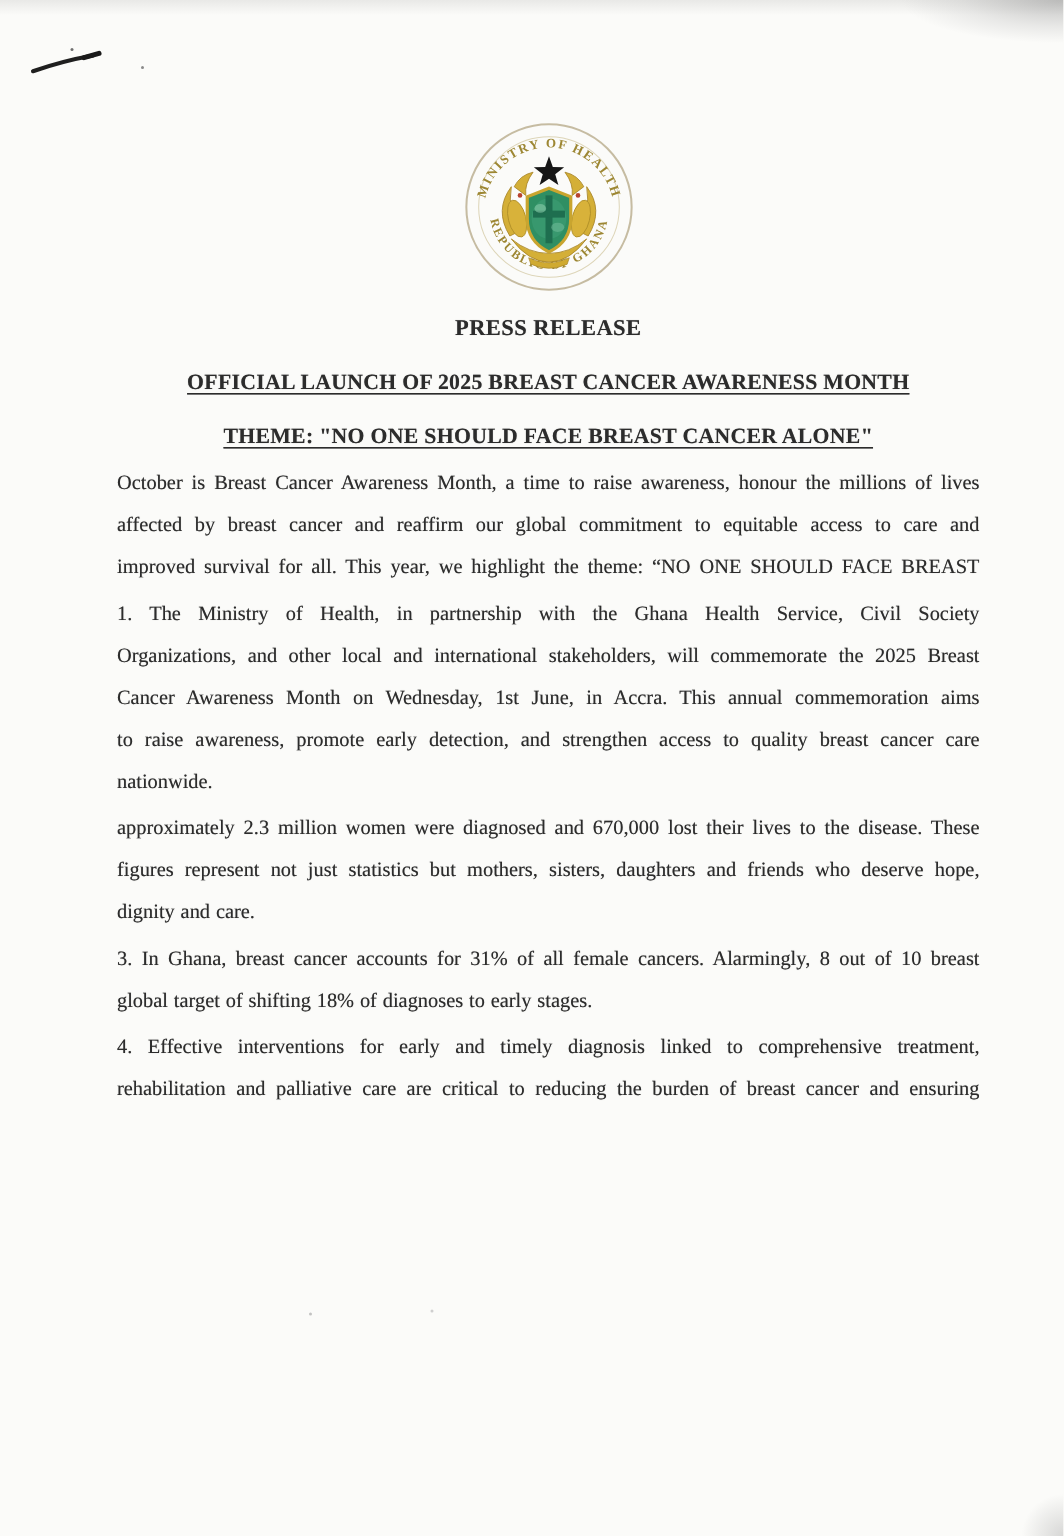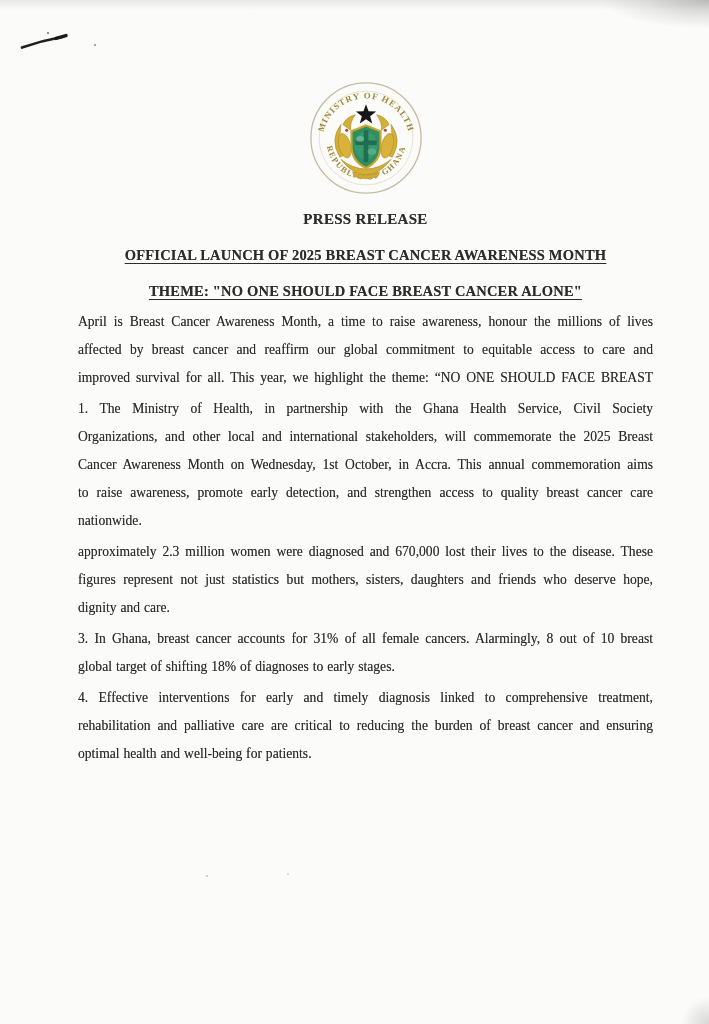--- a/index.html
+++ b/index.html
@@ -146,44 +146,43 @@
 
   <div class="headings">
     <div class="h-press">PRESS RELEASE</div>
     <div class="h-title">OFFICIAL LAUNCH OF 2025 BREAST CANCER AWARENESS MONTH</div>
     <div class="h-theme">THEME: "NO ONE SHOULD FACE BREAST CANCER ALONE"</div>
   </div>
 
   <div class="doc-body">
 
     <div class="para">
-      <div class="pline">April is Breast Cancer Awareness Month, a time to raise awareness, honour the millions of lives</div>
+      <div class="pline">October is Breast Cancer Awareness Month, a time to raise awareness, honour the millions of lives</div>
       <div class="pline">affected by breast cancer and reaffirm our global commitment to equitable access to care and</div>
       <div class="pline">improved survival for all. This year, we highlight the theme: “NO ONE SHOULD FACE BREAST</div>
     </div>
 
     <div class="para">
       <div class="pline">1. The Ministry of Health, in partnership with the Ghana Health Service, Civil Society</div>
       <div class="pline">Organizations, and other local and international stakeholders, will commemorate the 2025 Breast</div>
-      <div class="pline">Cancer Awareness Month on Wednesday, 1st October, in Accra. This annual commemoration aims</div>
+      <div class="pline">Cancer Awareness Month on Wednesday, 1st June, in Accra. This annual commemoration aims</div>
       <div class="pline">to raise awareness, promote early detection, and strengthen access to quality breast cancer care</div>
       <div class="pline last">nationwide.</div>
     </div>
 
     <div class="para">
       <div class="pline">approximately 2.3 million women were diagnosed and 670,000 lost their lives to the disease. These</div>
       <div class="pline">figures represent not just statistics but mothers, sisters, daughters and friends who deserve hope,</div>
       <div class="pline last">dignity and care.</div>
     </div>
 
     <div class="para">
       <div class="pline">3. In Ghana, breast cancer accounts for 31% of all female cancers. Alarmingly, 8 out of 10 breast</div>
       <div class="pline last">global target of shifting 18% of diagnoses to early stages.</div>
     </div>
 
     <div class="para">
       <div class="pline">4. Effective interventions for early and timely diagnosis linked to comprehensive treatment,</div>
       <div class="pline">rehabilitation and palliative care are critical to reducing the burden of breast cancer and ensuring</div>
-      <div class="pline last">optimal health and well-being for patients.</div>
     </div>
 
   </div>
 </div>
 
 </body></html>

